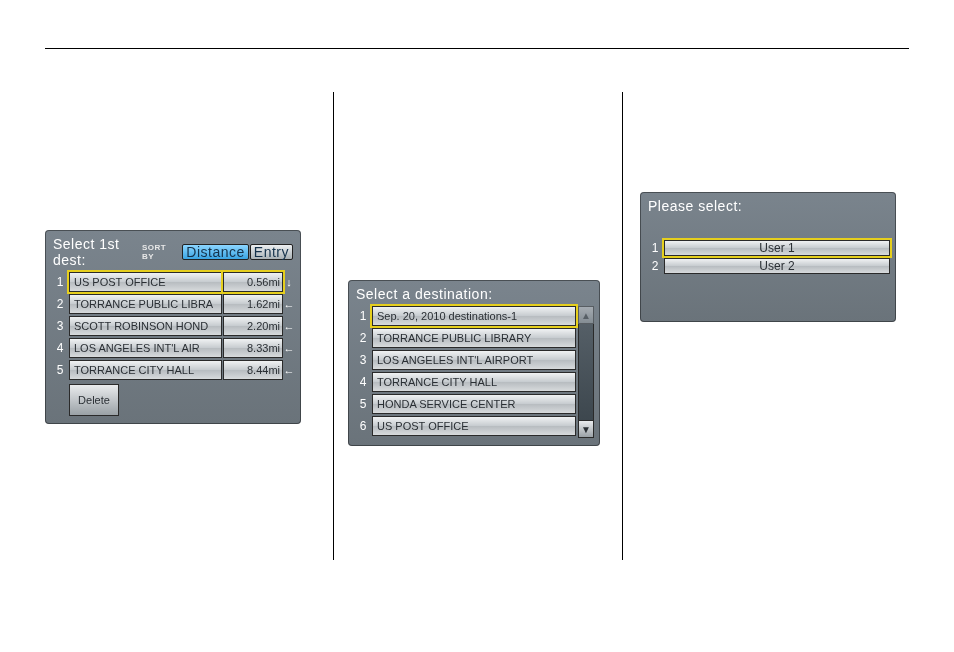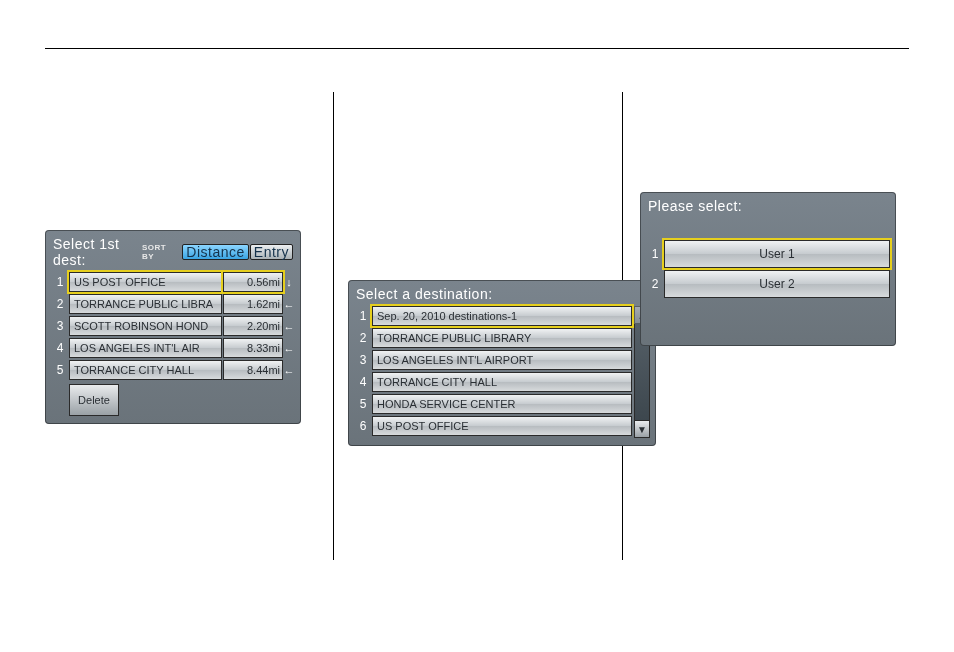--- a/index.html
+++ b/index.html
@@ -165,21 +165,21 @@
     background: linear-gradient(180deg,#555f67,#3d474e);
     border-left: 1px solid #2a2a2a;
     border-right: 1px solid #2a2a2a;
   }
   .list-body { display: flex; }
   .list-left { flex: 1; }
 
   
   .metal-wide {
     flex: 1;
-    height: 28px;
+    height: 16px;
     background: linear-gradient(180deg,#f0f2f3,#c6cbcf 50%,#b7bcc0 51%,#d7dadc);
     border: 1px solid #2a2a2a;
     font-size: 12px;
     font-family: "Arial Narrow", Arial, sans-serif;
     color: #2a2f34;
     display: flex;
     align-items: center;
     justify-content: center;
   }
   .pad-below { height: 38px; }
@@ -226,21 +226,21 @@
   <div class="gps-row">
     <div class="idx">5</div>
     <div class="metal-cell">TORRANCE CITY HALL</div>
     <div class="metal-cell-dist">8.44mi</div>
     <div class="arrow">←</div>
   </div>
 
   <div class="delete-btn">Delete</div>
 </div>
 
-<div class="gps-panel" style="left:348px; top:280px; width:308px;">
+<div class="gps-panel" style="left:348px; top:280px; width:252px;">
   <div class="gps-title">
     <span>Select a destination:</span>
   </div>
   <div class="list-body">
     <div class="list-left">
       <div class="gps-row">
         <div class="idx">1</div>
         <div class="metal-cell selected">Sep. 20, 2010 destinations-1</div>
       </div>
       <div class="gps-row">

